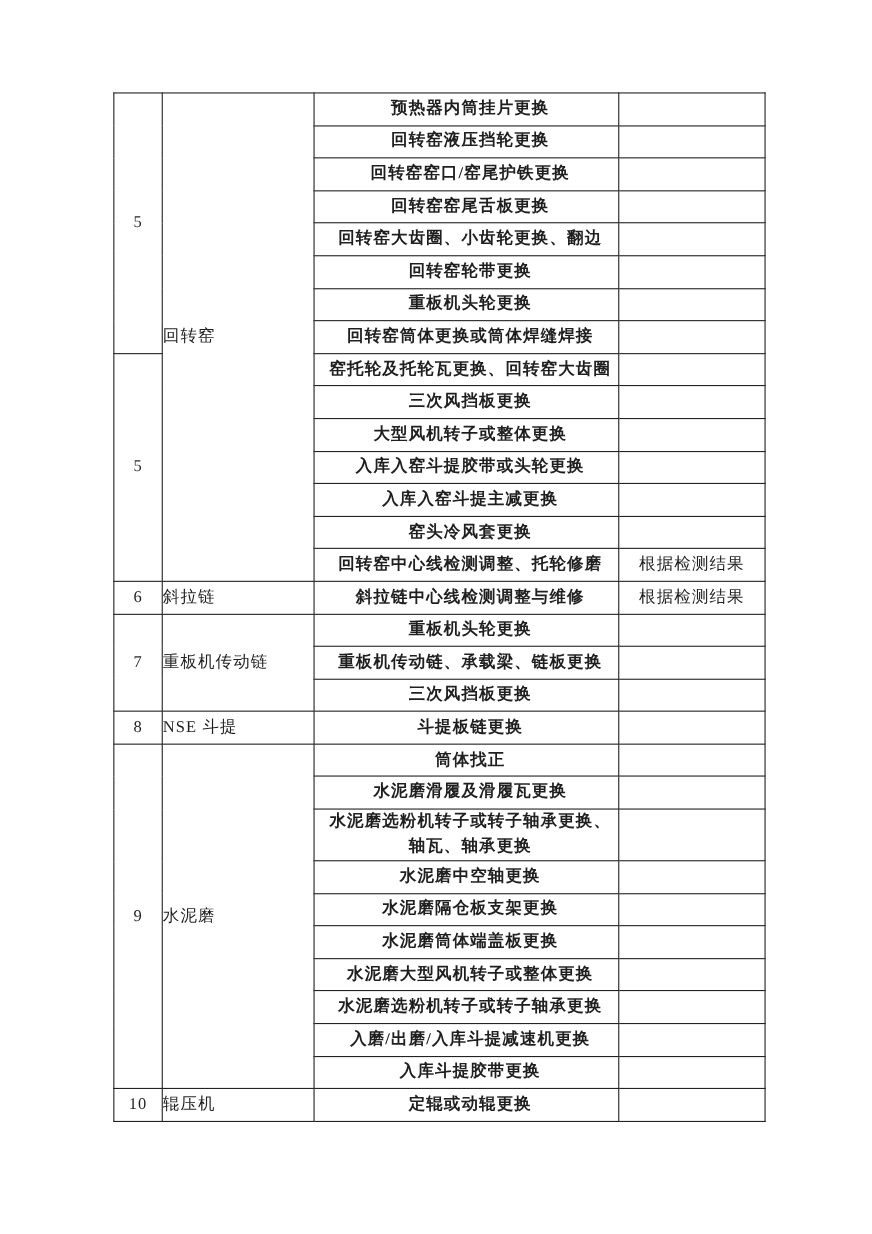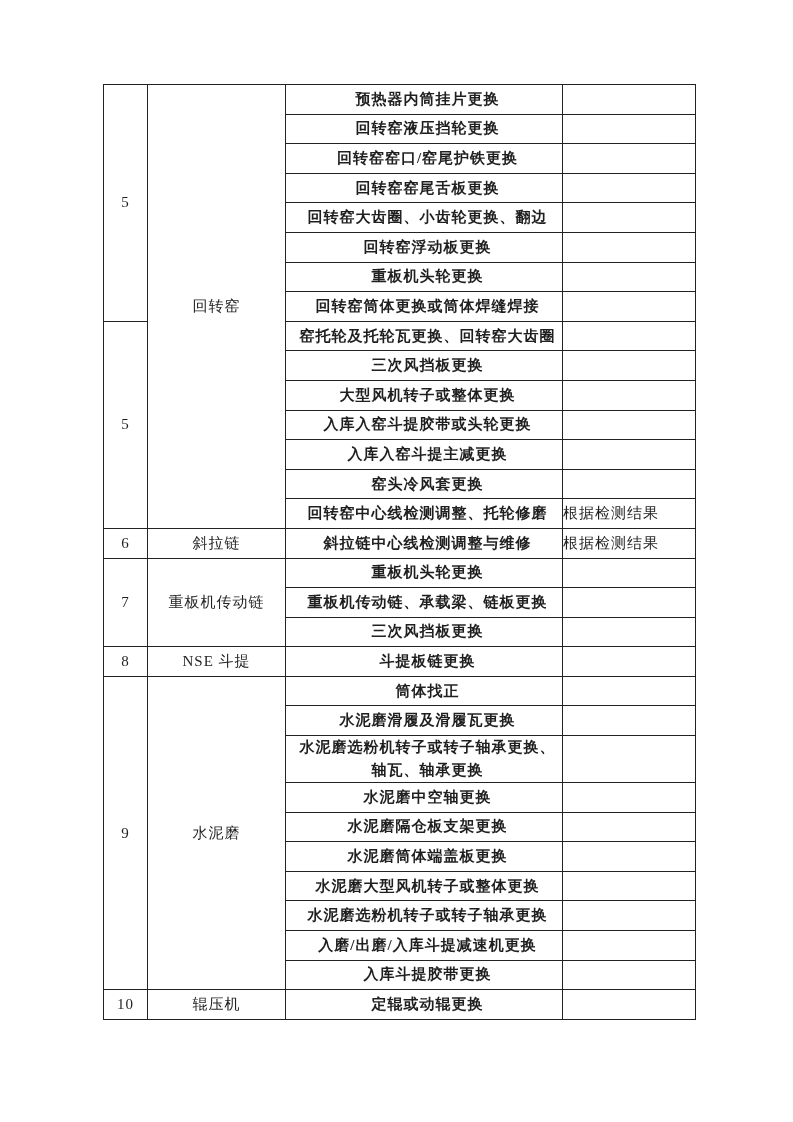--- a/index.html
+++ b/index.html
@@ -34,29 +34,30 @@
     line-height: 23px;
     overflow: hidden;
     word-break: break-all;
   }
   td.cell-num {
     text-align: center;
     letter-spacing: 0;
     padding: 0;
   }
   td.cell-equip {
-    text-align: center;
+    text-align: left;
     padding: 0;
   }
   td.cell-item {
     text-align: center;
     padding: 0 2px 0 9px;
     font-weight: bold;
   }
   td.cell-note {
+    text-align: center;
     padding: 0;
     letter-spacing: 0.5px;
   }
   tr.tall-row td { height: 45.8px; }
 </style>
 </head>
 <body>
 
 <div class="page">
   <table class="doc-table">
@@ -83,21 +84,21 @@
         </tr>
         <tr>
           <td class="cell-item">回转窑窑尾舌板更换</td>
           <td class="cell-note"></td>
         </tr>
         <tr>
           <td class="cell-item">回转窑大齿圈、小齿轮更换、翻边</td>
           <td class="cell-note"></td>
         </tr>
         <tr>
-          <td class="cell-item">回转窑浮动板更换</td>
+          <td class="cell-item">回转窑轮带更换</td>
           <td class="cell-note"></td>
         </tr>
         <tr>
           <td class="cell-item">重板机头轮更换</td>
           <td class="cell-note"></td>
         </tr>
         <tr>
           <td class="cell-item">回转窑筒体更换或筒体焊缝焊接</td>
           <td class="cell-note"></td>
         </tr>

